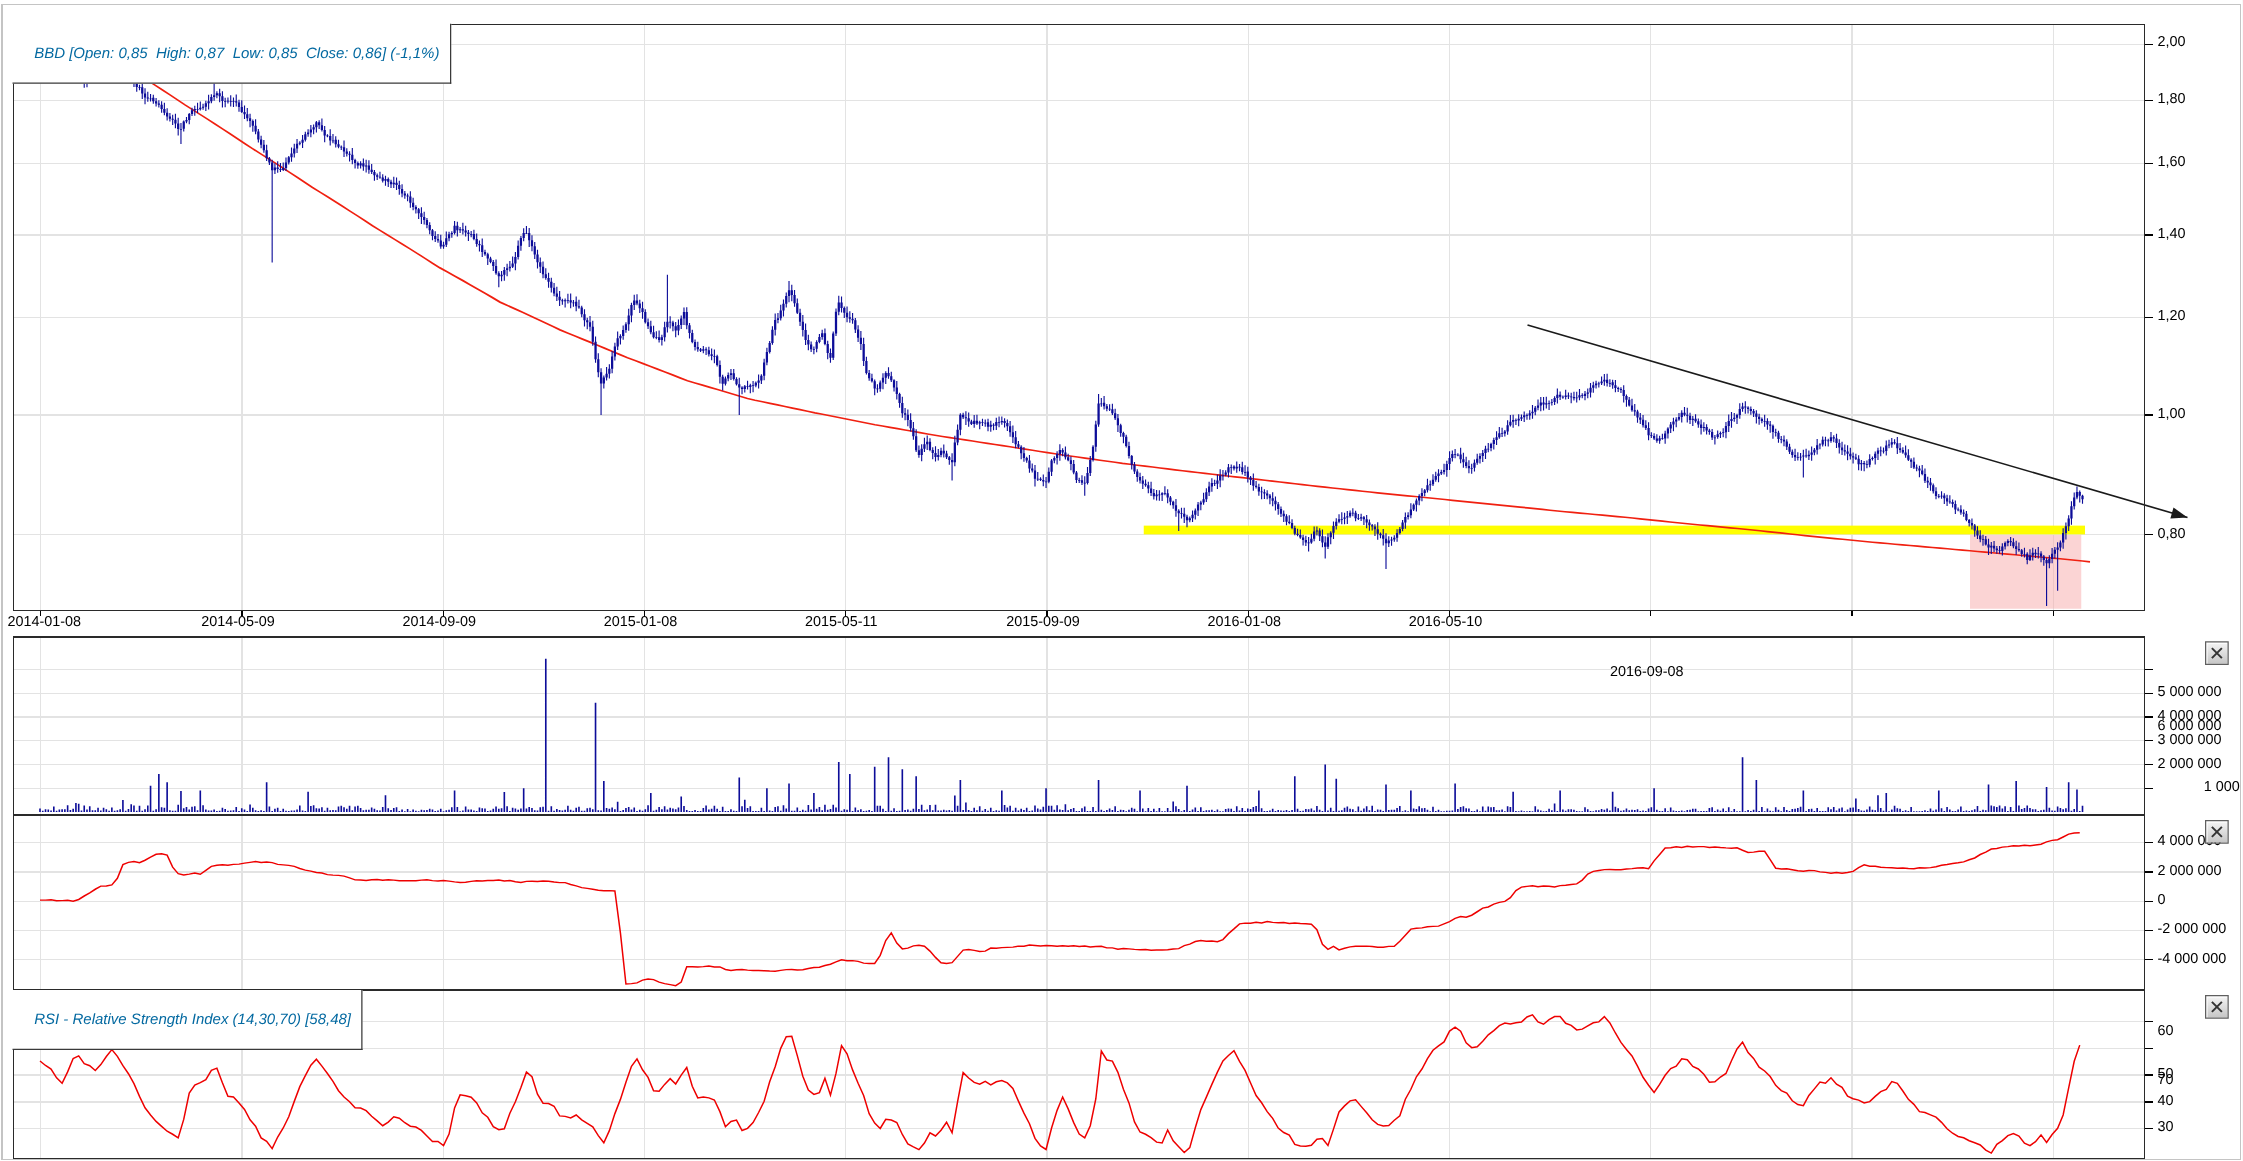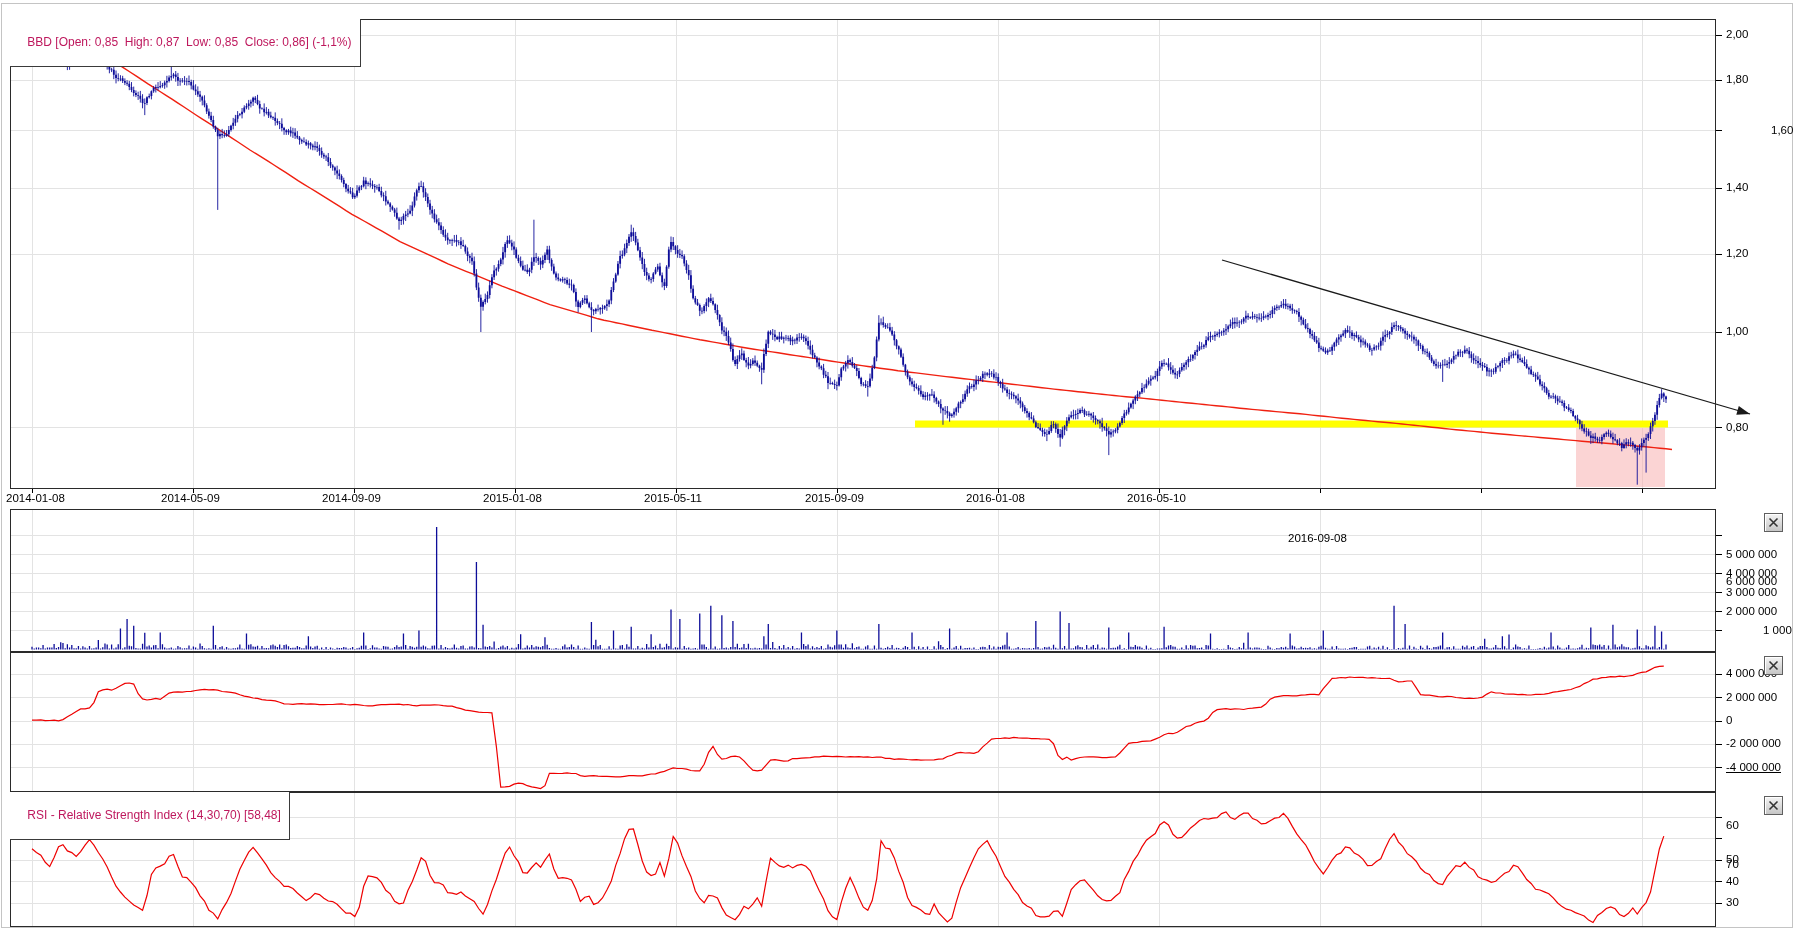--- a/index.html
+++ b/index.html
@@ -1,20 +1,20 @@
 <!DOCTYPE html>
 <html><head>
 <meta charset="utf-8">
 <style>
   html,body{margin:0;padding:0;background:#f4f4f4;}
   #stage{position:relative;width:1794px;height:929px;background:#ffffff;overflow:hidden;
          font-family:"Liberation Sans","DejaVu Sans",sans-serif;}
   #chart-svg{position:absolute;left:0;top:0;}
   .title-box{position:absolute;background:#fff;border-right:1px solid #3a3a3a;border-bottom:1px solid #3a3a3a;
-             padding:2px 8px 3px 4px;font-size:12px;color:#be185d;white-space:pre;z-index:5;}
+             padding:2px 8px 3px 4px;font-size:12px;color:#0369a1;white-space:pre;z-index:5;font-style:italic;}
   .axis-label{position:absolute;font-size:11.5px;color:#000;white-space:pre;z-index:4;}
   .date-label{position:absolute;font-size:11.5px;color:#000;white-space:nowrap;z-index:4;}
   .close-btn{position:absolute;width:19px;height:19px;box-sizing:border-box;border:1px solid #5f5f5f;
              background:linear-gradient(#f4f4f4,#c6c6c6);z-index:6;display:flex;align-items:center;justify-content:center;
              box-shadow:inset 1px 1px 0 #ffffff;cursor:pointer;}
   .close-btn svg{display:block;}
 </style>
 </head>
 <body>
 
@@ -58,36 +58,36 @@
   </div>
   <div class="close-btn" style="left:1764px;top:796px;">
     <svg width="11" height="11" viewBox="0 0 11 11">
       <path d="M1.5 1.5 L9.5 9.5 M9.5 1.5 L1.5 9.5" stroke="#333" stroke-width="1.6"></path>
       </svg>
   </div>
 
   <div id="labels">
       <div class="axis-label" style="left: 1726px; top: 28.333px;">2,00</div>
       <div class="axis-label" style="left: 1726px; top: 73.4273px;">1,80</div>
-      <div class="axis-label" style="left: 1726px; top: 123.838px; margin-left: 45px;">1,60</div>
+      <div class="axis-label" style="left: 1726px; top: 123.838px;">1,60</div>
       <div class="axis-label" style="left: 1726px; top: 180.99px;">1,40</div>
       <div class="axis-label" style="left: 1726px; top: 246.966px;">1,20</div>
       <div class="axis-label" style="left: 1726px; top: 325px;">1,00</div>
       <div class="axis-label" style="left: 1726px; top: 420.505px;">0,80</div>
       <div class="axis-label" style="left: 1726px; top: 528.5px; margin-top: 46px;">6 000 000</div>
       <div class="axis-label" style="left: 1726px; top: 547.5px;">5 000 000</div>
       <div class="axis-label" style="left: 1726px; top: 566.5px;">4 000 000</div>
       <div class="axis-label" style="left: 1726px; top: 585.5px;">3 000 000</div>
       <div class="axis-label" style="left: 1726px; top: 604.5px;">2 000 000</div>
       <div class="axis-label" style="left: 1763px; top: 623.5px;">1 000 000</div>
       <div class="axis-label" style="left: 1726px; top: 667.2px;">4 000 000</div>
       <div class="axis-label" style="left: 1726px; top: 690.6px;">2 000 000</div>
       <div class="axis-label" style="left: 1726px; top: 714px;">0</div>
       <div class="axis-label" style="left: 1726px; top: 737.4px;">-2 000 000</div>
-      <div class="axis-label" style="left: 1726px; top: 760.8px; text-decoration: underline;">-4 000 000</div>
+      <div class="axis-label" style="left: 1726px; top: 760.8px;">-4 000 000</div>
       <div class="axis-label" style="left: 1726px; top: 810px; margin-top: 48px;">70</div>
       <div class="axis-label" style="left: 1726px; top: 819px;">60</div>
       <div class="axis-label" style="left: 1726px; top: 853px;">50</div>
       <div class="axis-label" style="left: 1726px; top: 874.5px;">40</div>
       <div class="axis-label" style="left: 1726px; top: 896px;">30</div>
       <div class="date-label" style="left: 6px; top: 492px;">2014-01-08</div>
       <div class="date-label" style="left: 161px; top: 492px;">2014-05-09</div>
       <div class="date-label" style="left: 322px; top: 492px;">2014-09-09</div>
       <div class="date-label" style="left: 483px; top: 492px;">2015-01-08</div>
       <div class="date-label" style="left: 644px; top: 492px;">2015-05-11</div>

